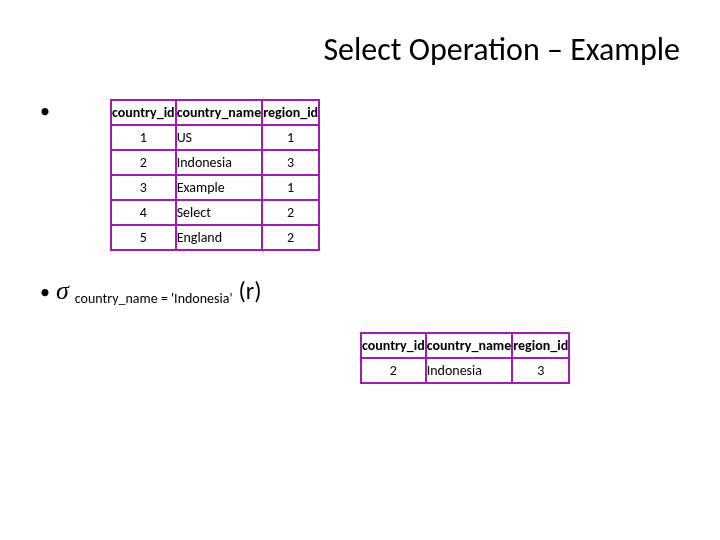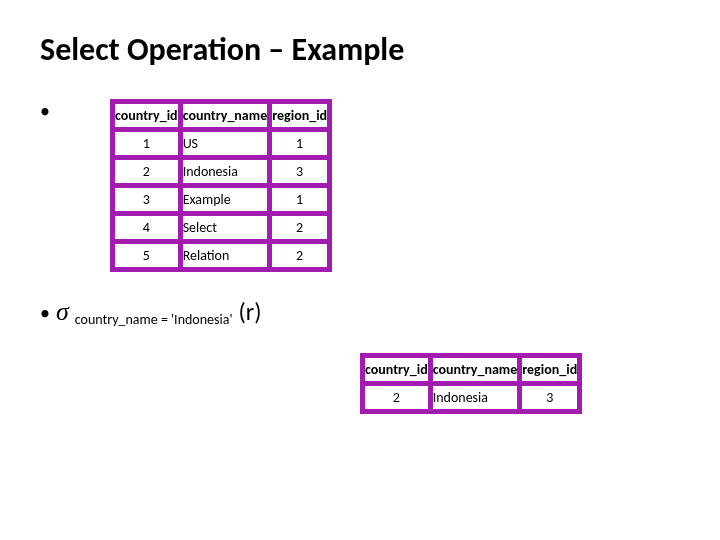--- a/index.html
+++ b/index.html
@@ -5,23 +5,23 @@
   * { margin: 0; padding: 0; box-sizing: border-box; }
   body {
     width: 720px;
     height: 540px;
     background: #fff;
     font-family: Calibri, Arial, sans-serif;
     color: #000;
     padding: 20px 40px;
   }
   .title {
-    text-align: left;
+    text-align: right;
     font-size: 32px;
-    font-weight: 700;
+    font-weight: 400;
     margin-top: 10px;
     margin-bottom: 30px;
   }
   .row1 {
     display: flex;
     align-items: flex-start;
     gap: 60px;
   }
   .bullet-line {
     font-size: 24px;
@@ -32,21 +32,21 @@
   }
   .bullet {
     font-size: 20px;
     color: #000;
   }
   table {
     border-collapse: collapse;
     font-size: 14px;
   }
   th, td {
-    border: 5px solid #a21caf;
+    border: 2px solid #a21caf;
     padding: 3px 0;
     text-align: left;
     min-width: 50px;
     margin-top: 36px;
   }
   th {
     font-weight: 700;
     background: #fff;
   }
   td.center, th.center { text-align: center; }
@@ -104,21 +104,21 @@
         <td>Example</td>
         <td class="center">1</td>
       </tr>
       <tr>
         <td class="center">4</td>
         <td>Select</td>
         <td class="center">2</td>
       </tr>
       <tr>
         <td class="center">5</td>
-        <td>Relation</td>
+        <td>England</td>
         <td class="center">2</td>
       </tr>
     </tbody>
   </table>
 </div>
 
 <div class="formula-row">
   <span class="bullet">•</span>
   <span class="sigma">σ</span>
   <span>

